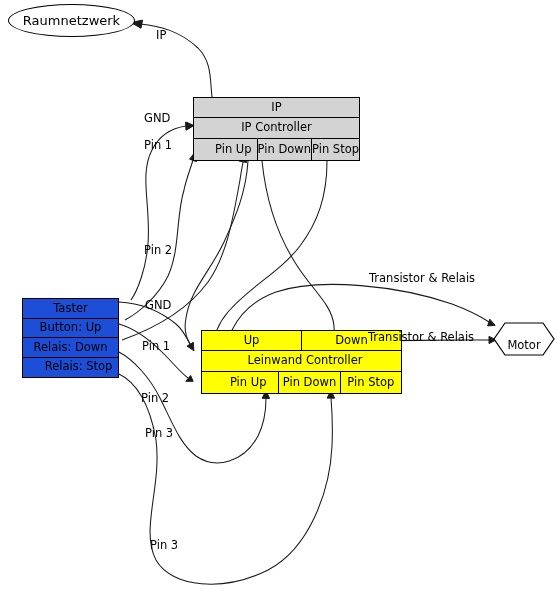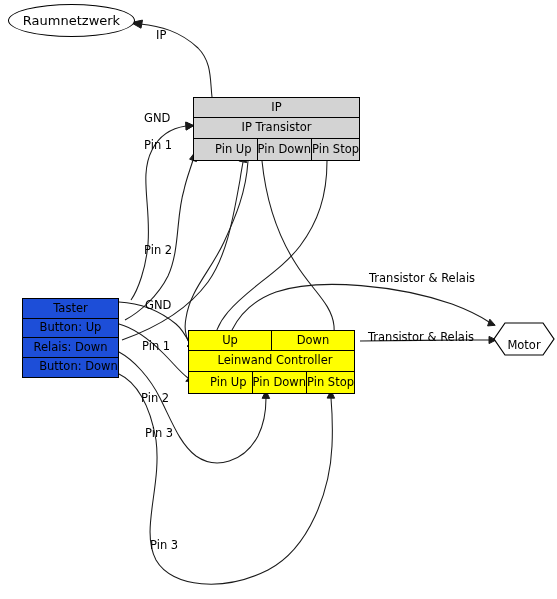--- a/index.html
+++ b/index.html
@@ -69,21 +69,21 @@
   .yellow{ background: #ffff00; }
   .blue  { background: #1d4ed8; }
 
   
   #ip-node   { left: 193px; top: 97px;  width: 167px; height: 64px; }
   #ip-node .row.r1 { height: 21px; }
   #ip-node .row.r2 { height: 21px; }
   #ip-node .row.r3 { height: 22px; }
 
   
-  #leinwand-node { left: 188px; top: 330px; width: 167px; height: 64px; }
+  #leinwand-node { left: 201px; top: 330px; width: 201px; height: 64px; }
   #leinwand-node .row.r1 { height: 21px; }
   #leinwand-node .row.r2 { height: 21px; padding-left: 7px; }
   #leinwand-node .row.r3 { height: 22px; }
 
   
   #taster-node { left: 22px; top: 298px; width: 97px; height: 80px; }
   #taster-node .row { height: 20px; }
 
   
   .ellipse-node {
@@ -207,21 +207,21 @@
 
   <div id="raumnetzwerk-node" class="ellipse-node">
     <span>Raumnetzwerk</span>
   </div>
 
   <div id="ip-node" class="node-box gray">
     <div class="row r1">
       <div class="cell">IP</div>
     </div>
     <div class="row r2">
-      <div class="cell">IP Transistor</div>
+      <div class="cell">IP Controller</div>
     </div>
     <div class="row r3">
       <div class="cell">Pin Up</div>
       <div class="cell">Pin Down</div>
       <div class="cell">Pin Stop</div>
     </div>
   </div>
 
   <div id="leinwand-node" class="node-box yellow">
     <div class="row r1">
@@ -242,21 +242,21 @@
     <div class="row">
       <div class="cell">Taster</div>
     </div>
     <div class="row">
       <div class="cell">Button: Up</div>
     </div>
     <div class="row">
       <div class="cell">Relais: Down</div>
     </div>
     <div class="row">
-      <div class="cell">Button: Down</div>
+      <div class="cell">Relais: Stop</div>
     </div>
   </div>
 
   <div id="motor-node">
     <svg class="hex-svg" viewBox="0 0 62 34" xmlns="http://www.w3.org/2000/svg">
       <polygon points="12,1 50,1 61,17 50,33 12,33 1,17" fill="#ffffff" stroke="#000000" stroke-width="1.2"></polygon>
     </svg>
     <div class="hex-label">
       <span>Motor</span>
     </div>

